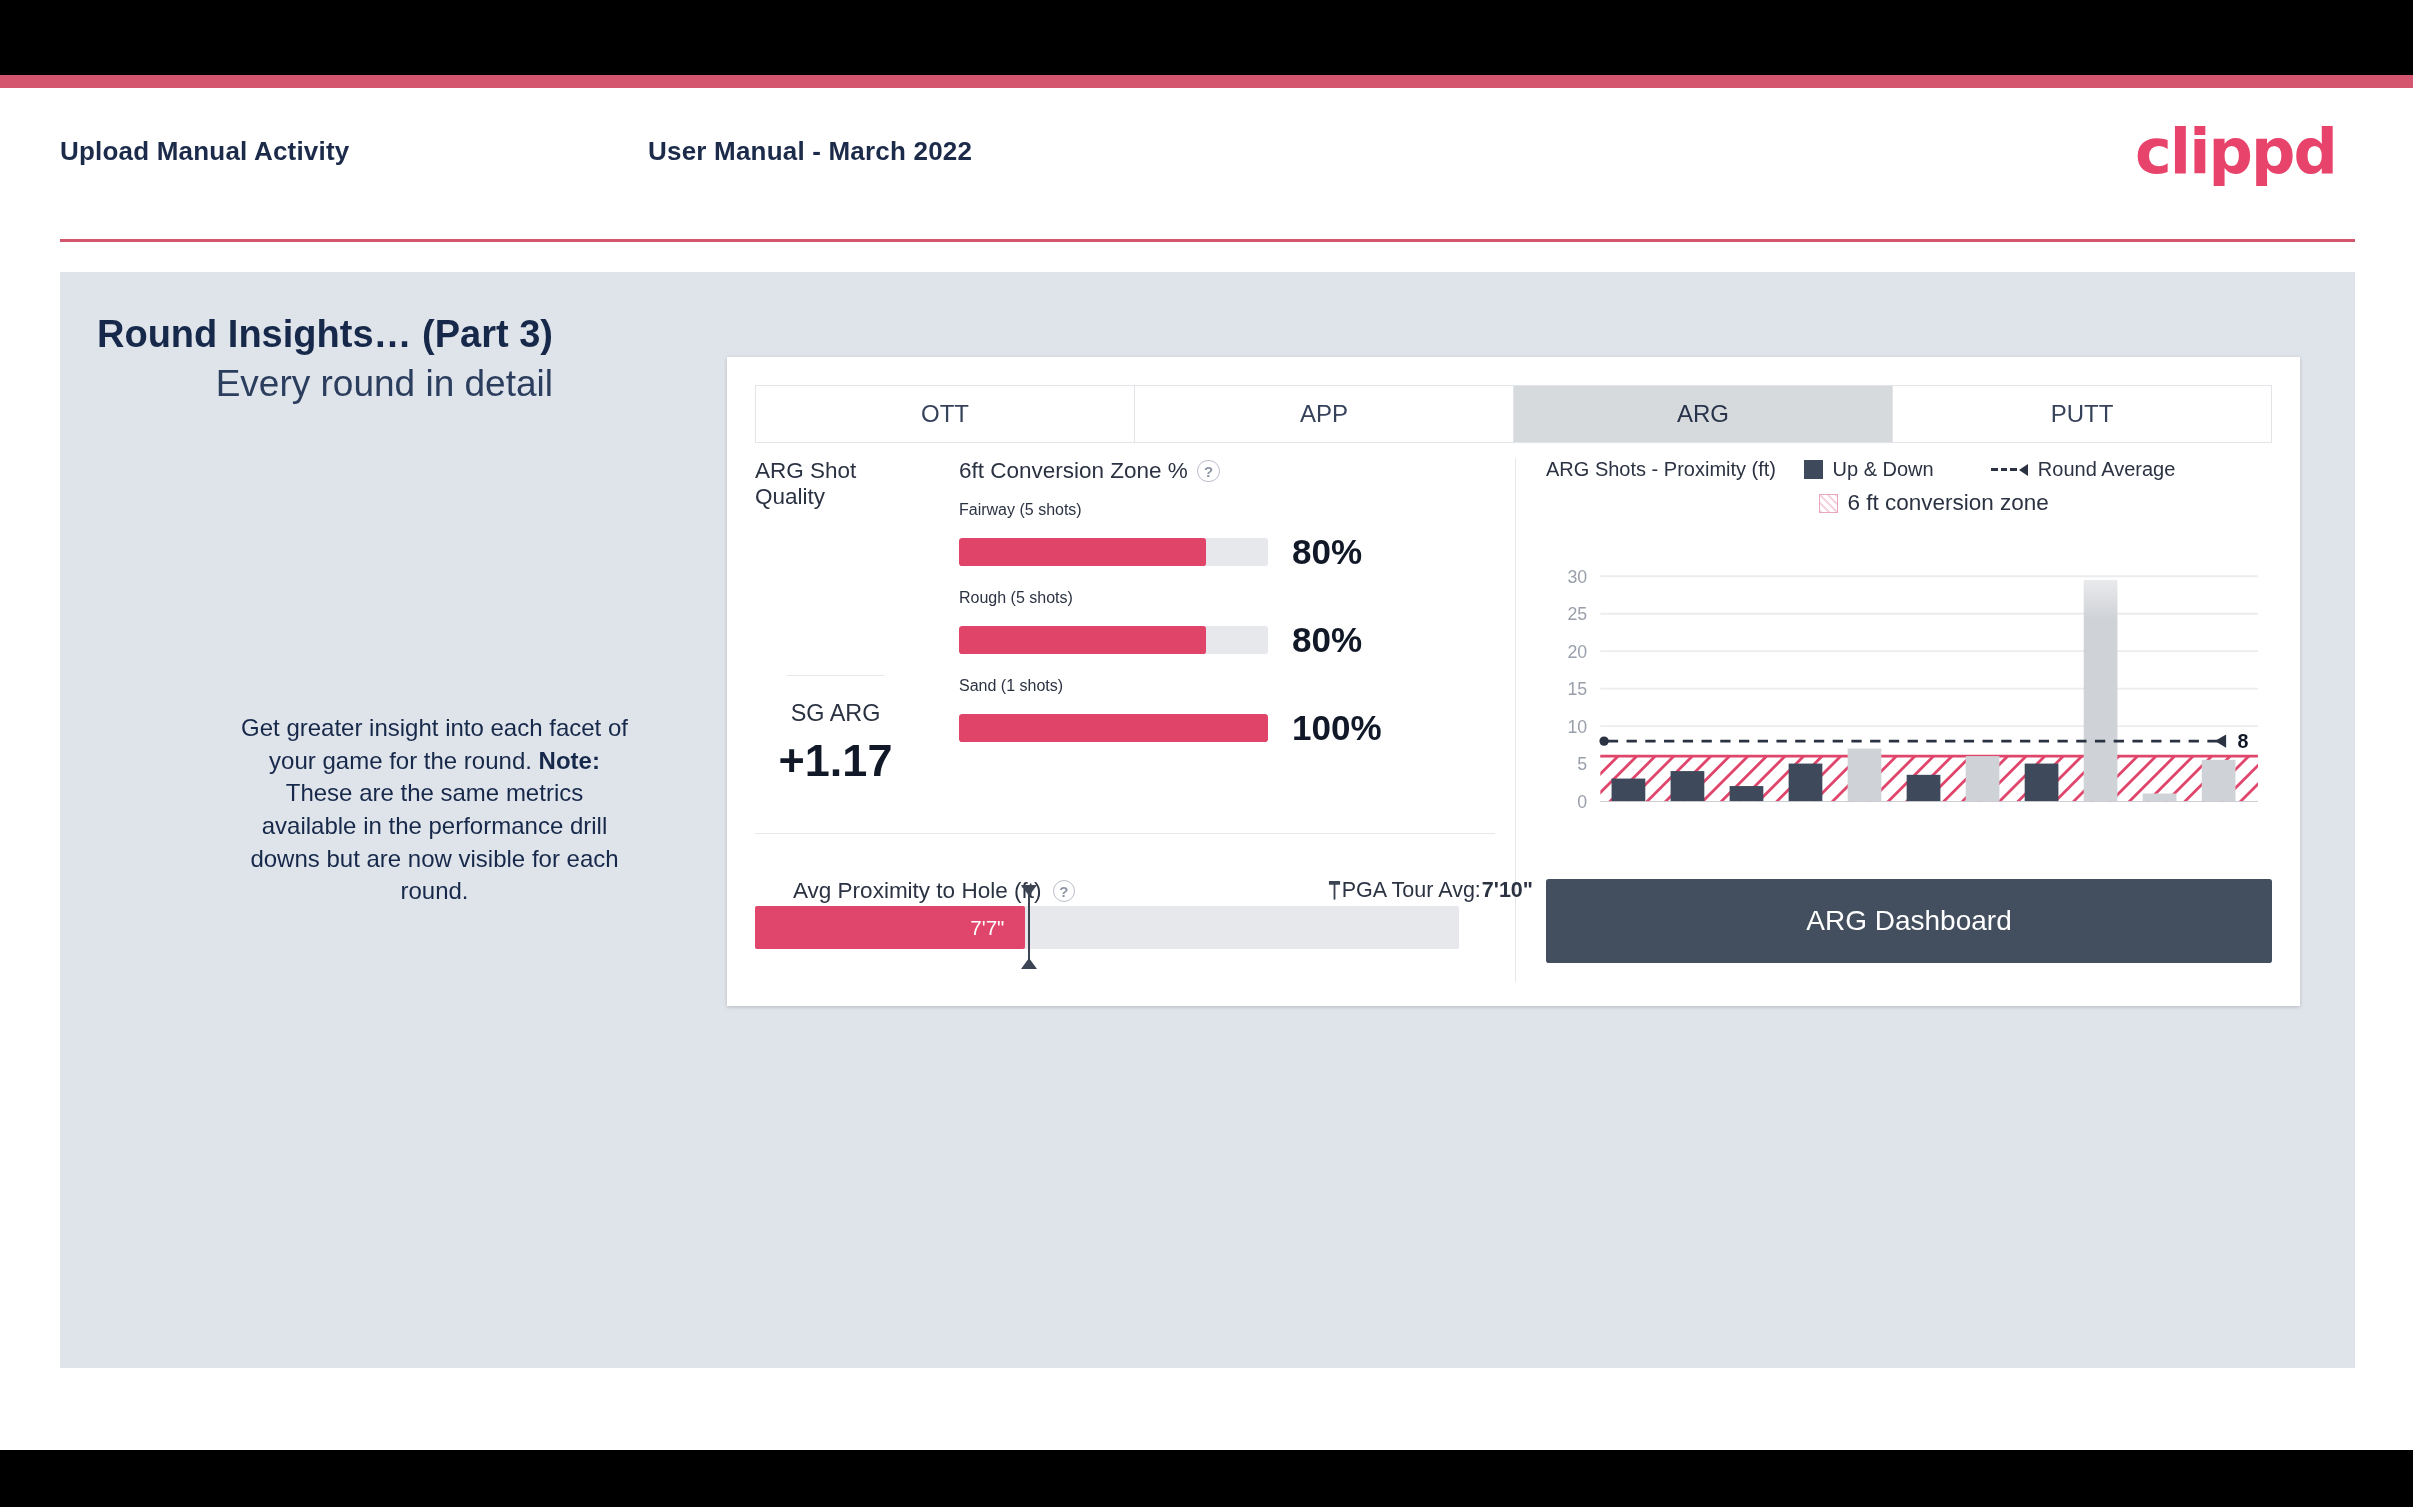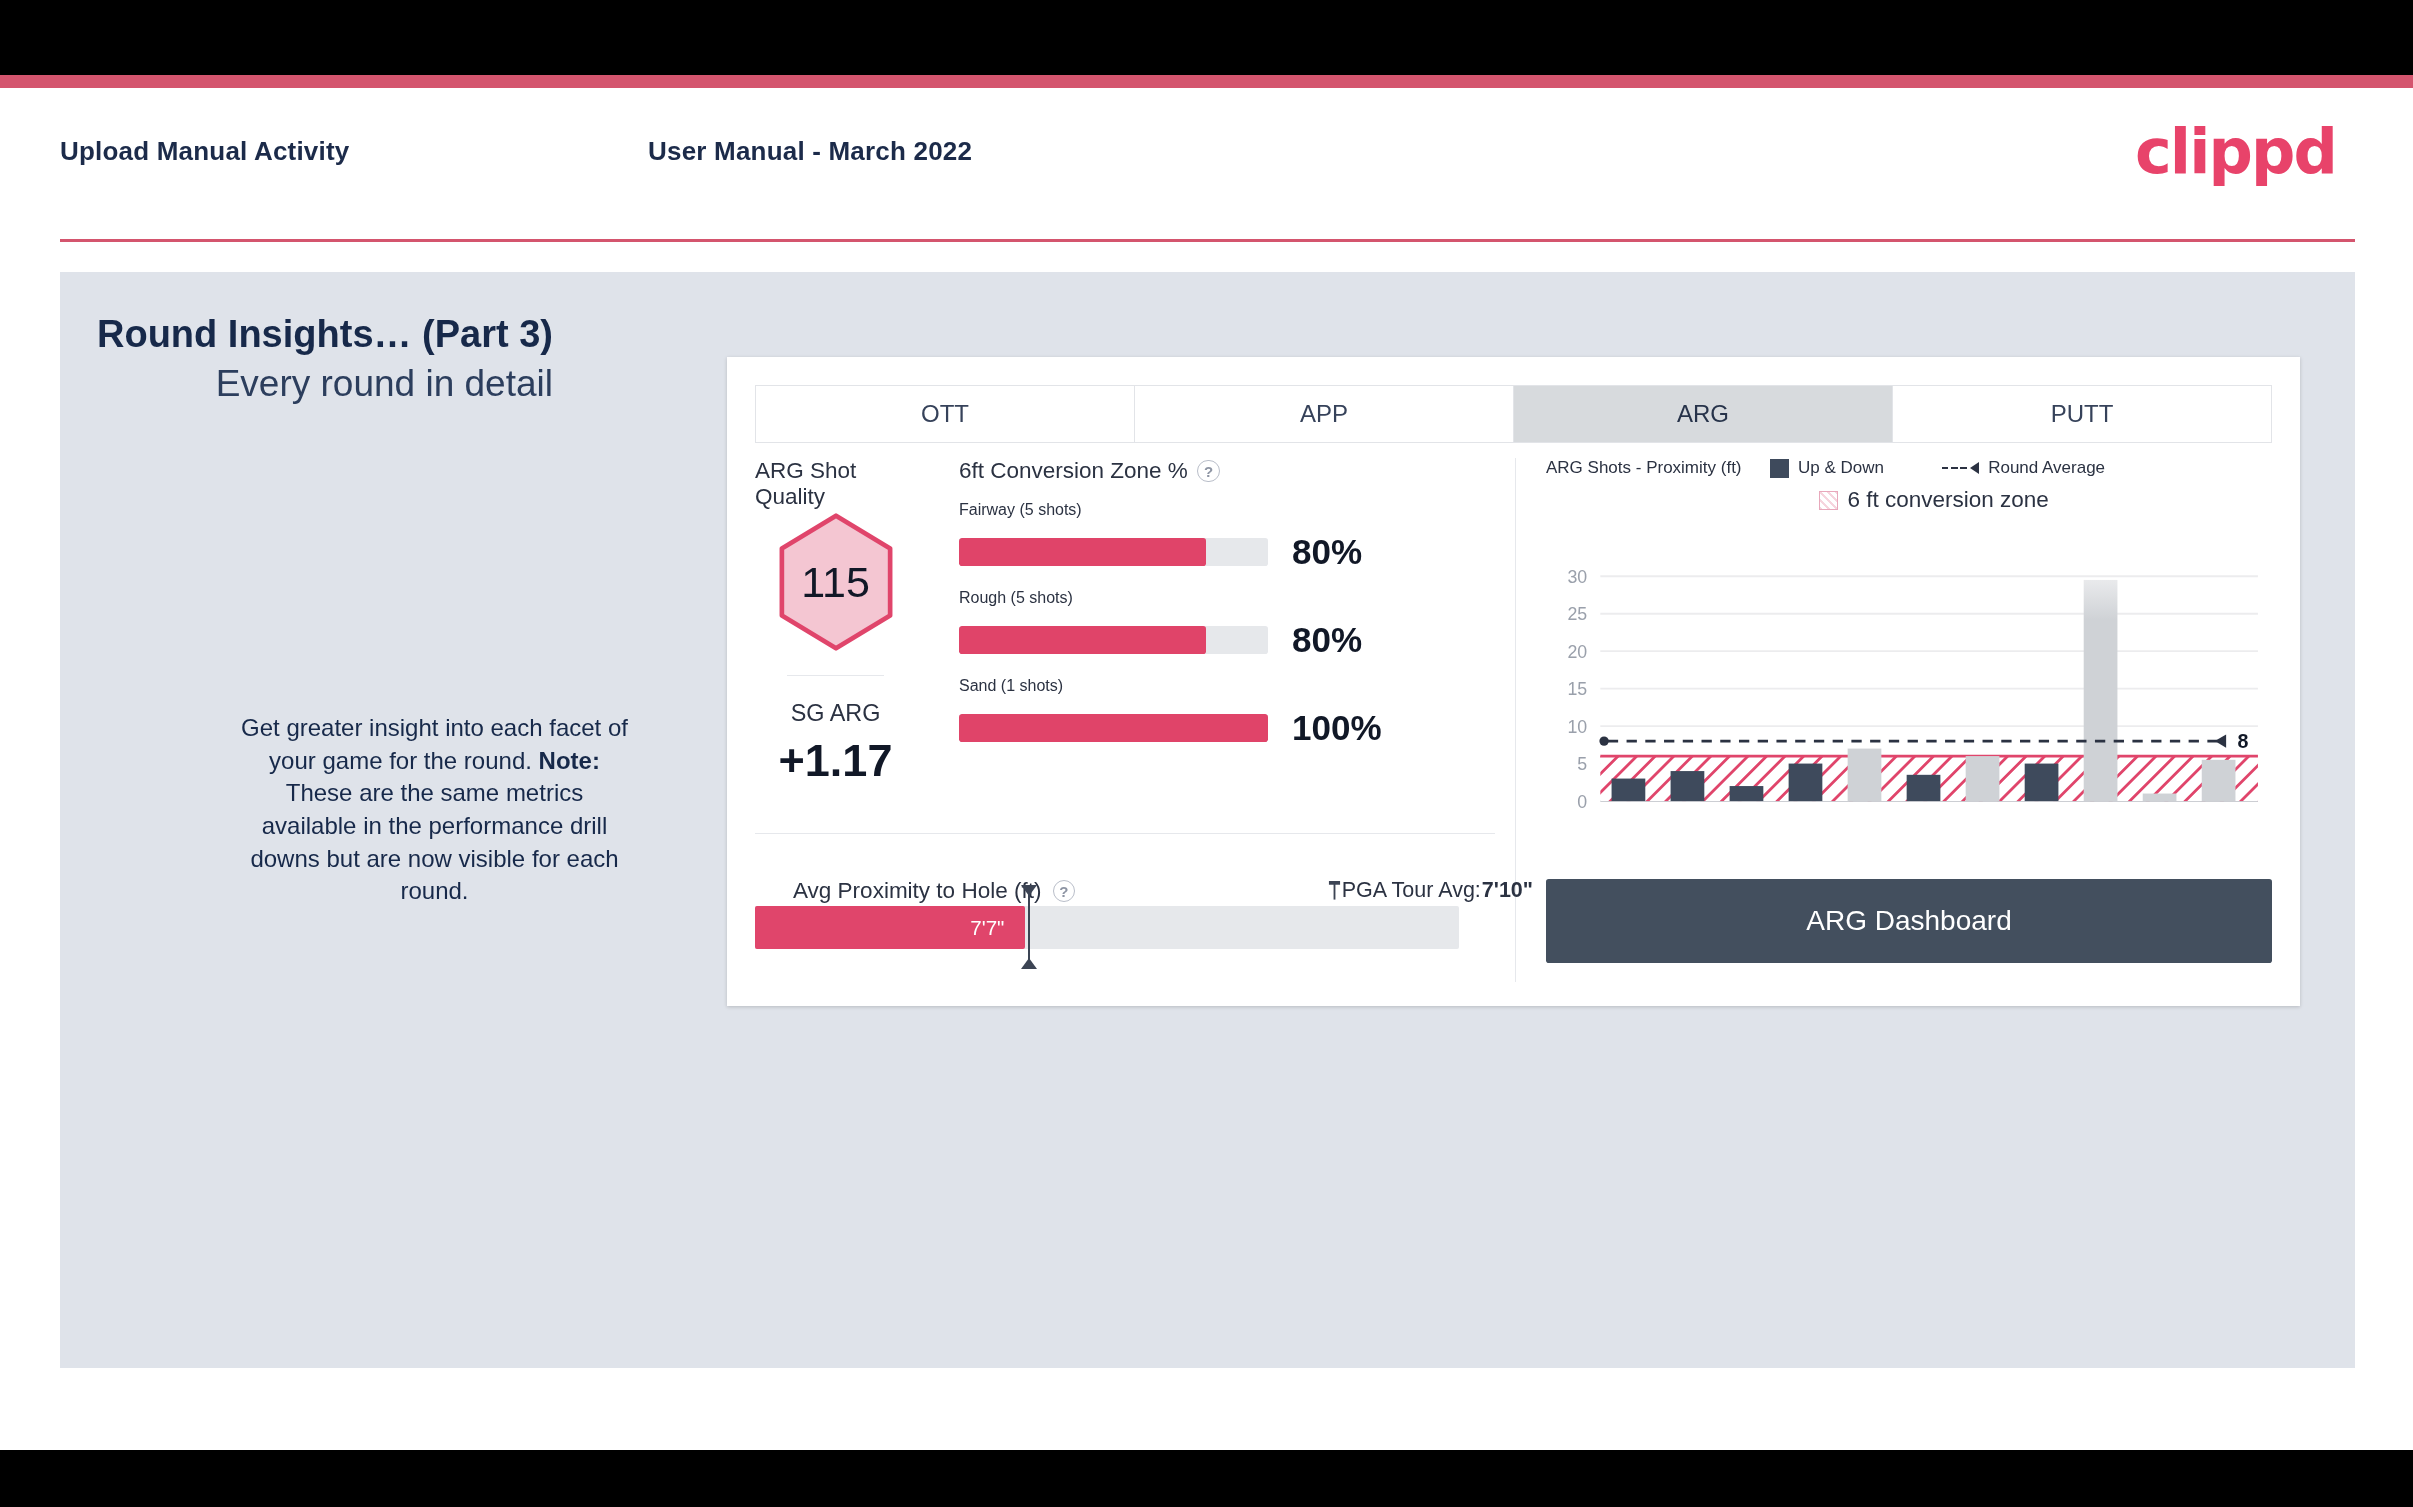--- a/index.html
+++ b/index.html
@@ -93,21 +93,21 @@
                display: flex; align-items: center; justify-content: flex-end; padding-right: 20.6px;
                color: #ffffff; font-size: 20.6px; font-weight: 500; }
   .prox-marker { position: absolute; left: 273px; top: -15px; width: 1.9px; height: 73px; background: #3c4454; }
   .prox-tri-top { position: absolute; left: 266px; top: -20.6px; width: 0; height: 0;
                   border-left: 8.4px solid transparent; border-right: 8.4px solid transparent; border-top: 11.2px solid #3c4454; }
   .prox-tri-bot { position: absolute; left: 266px; top: 52px; width: 0; height: 0;
                   border-left: 8.4px solid transparent; border-right: 8.4px solid transparent; border-bottom: 11.2px solid #3c4454; }
 
   
   .ch-head { position: absolute; left: 0; top: 0; width: 726px; }
-  .ch-line1 { display: flex; align-items: center; gap: 20.6px; font-size: 17px; color: #2b3242; }
+  .ch-line1 { display: flex; align-items: center; gap: 20.6px; font-size: 20px; color: #2b3242; }
   .ch-title { margin-right: 7.5px; }
   .lg-sq { width: 19px; height: 19px; background: #3e4a5c; display: inline-block; }
   .lg-item { display: flex; align-items: center; gap: 9.4px; }
   .ch-line2 { display: flex; align-items: center; gap: 9.4px; margin-top: 9.4px; margin-left: 273px; font-size: 22.5px; color: #2b3242; }
   .lg-hatch { width: 19px; height: 19px; display: inline-block; border: 0.9px solid #e8a8bb;
               background: repeating-linear-gradient(45deg, #f6d5de 0 1.9px, #ffffff 1.9px 5.6px); }
   .dashlead { display: inline-flex; align-items: center; gap: 2.8px; }
   .dashlead i { display: inline-block; width: 6.6px; height: 2.8px; background: #2b3242; }
   .dashlead .tri { width: 0; height: 0; border-top: 6.6px solid transparent; border-bottom: 6.6px solid transparent;
                    border-right: 9.4px solid #2b3242; background: none; }
@@ -170,26 +170,20 @@
         <div class="col-left">
 
           <div class="row-head">
             <div class="head-a">ARG Shot Quality</div>
             <div class="head-b" style="margin-left:67px">
               <span>6ft Conversion Zone %</span>
               <span class="qmark">?</span>
             </div>
           </div>
 
-          <div class="hexwrap">
-            <svg width="120" height="140" viewBox="0 0 128 150">
-              <polygon points="64,4 122,39 122,111 64,146 6,111 6,39" fill="#f4c6d2" stroke="#e0456b" stroke-width="5" stroke-linejoin="round"></polygon>
-            </svg>
-            <div class="hex-num">115</div>
-          </div>
           <div class="sg-sep"></div>
           <div class="sg-label">SG ARG</div>
           <div class="sg-value">+1.17</div>
 
           <div class="conv">
             <div class="conv-item">
               <div class="cap">Fairway (5 shots)</div>
               <div class="conv-row">
                 <div class="track">
                   <div class="fill" style="width:80%"></div>

